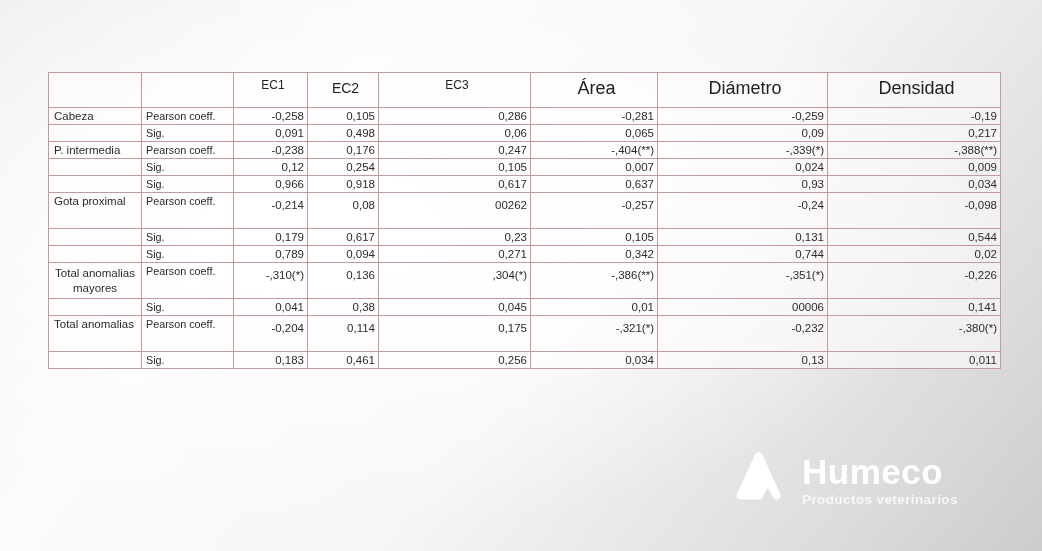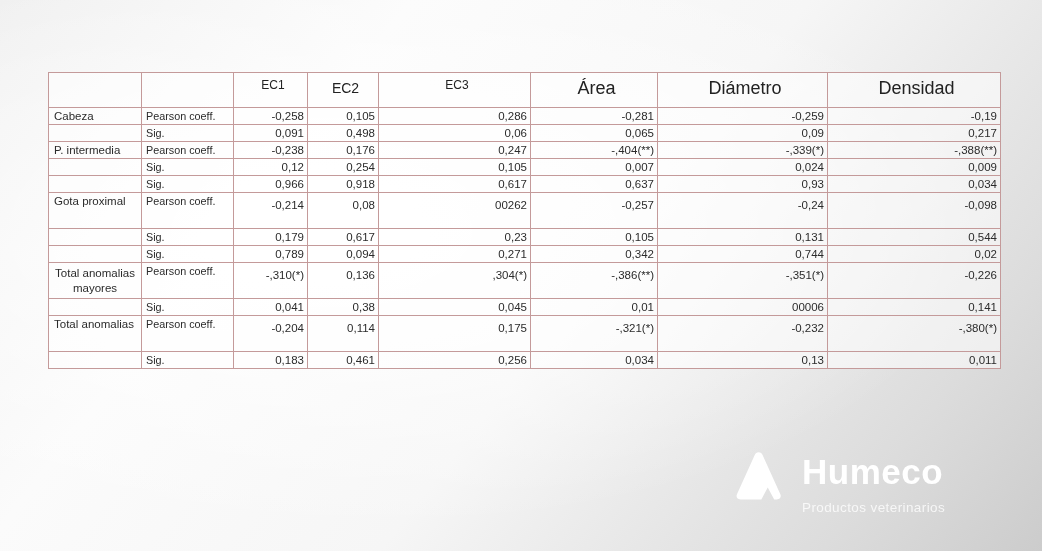--- a/index.html
+++ b/index.html
@@ -82,22 +82,23 @@
   .logo-name {
     font-size: 35px;
     font-weight: bold;
     color: #ffffff;
     line-height: 1;
     letter-spacing: 0.5px;
   }
   .logo-tag {
     font-size: 13.5px;
     color: rgba(255,255,255,0.78);
-    margin-top: 11px;
+    margin-top: 3px;
     letter-spacing: 0.4px;
+    font-weight: bold;
   }
 </style>
 </head>
 <body>
 
 <div class="canvas">
 
   <div class="table-wrap">
     <table class="corr">
       <colgroup>

